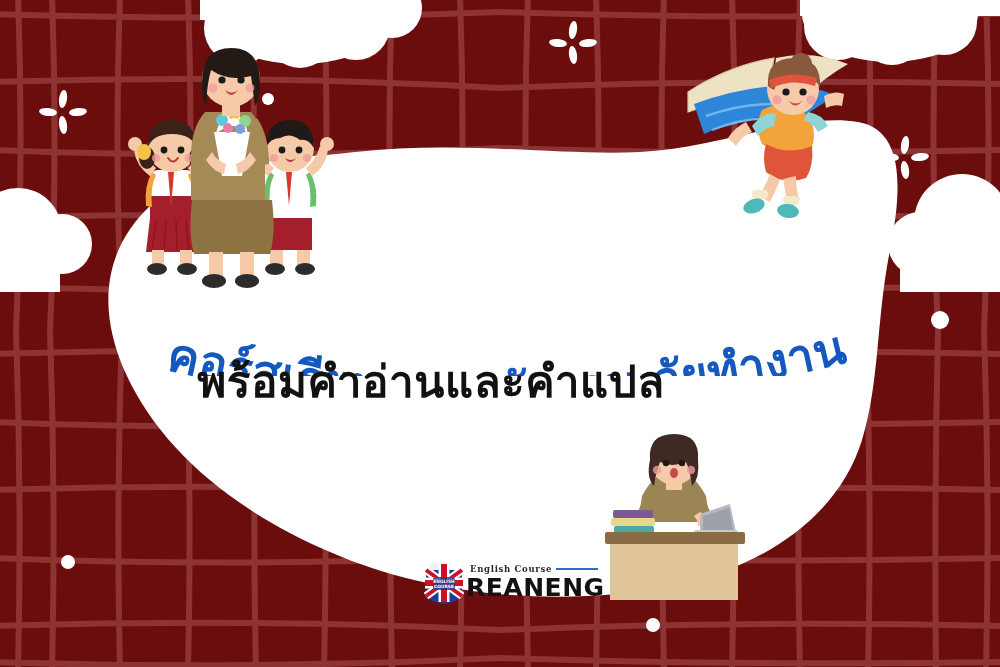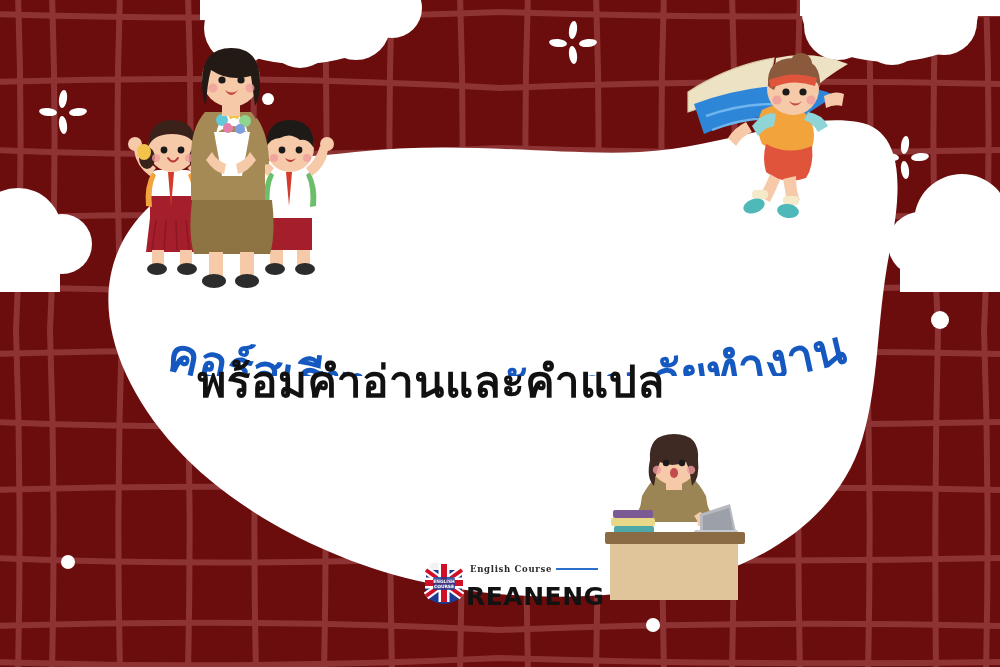--- a/index.html
+++ b/index.html
@@ -74,21 +74,21 @@
     background: #2a6fc9;
     margin-left: 4px;
   }
   #logo-name {
     font-family: "DejaVu Sans", sans-serif;
     font-size: 25px;
     font-weight: 700;
     color: #121212;
     letter-spacing: 0.5px;
     line-height: 1;
-    margin-top: 10px;
+    margin-top: 1px;
   }
 </style>
 </head>
 <body>
 
 <div id="poster">
 
   <svg class="layer layer-svg" viewBox="0 0 1000 667">
     <rect x="0" y="0" width="1000" height="667" fill="#6B0D0D"></rect>
     <g stroke="#8E3333" stroke-width="6" fill="none" stroke-linecap="round">

